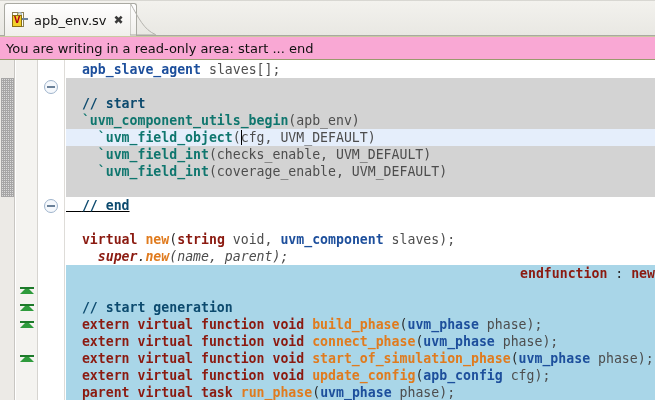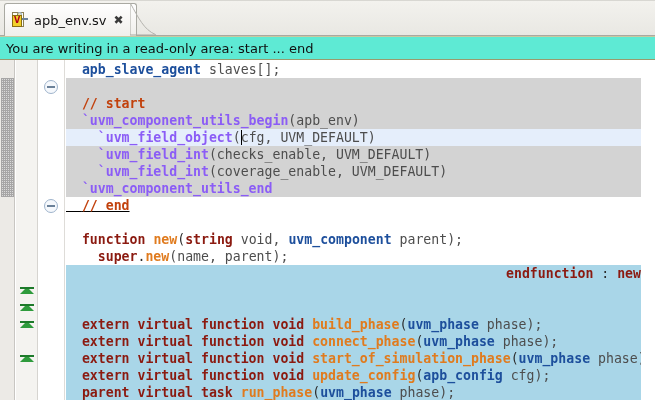--- a/index.html
+++ b/index.html
@@ -59,21 +59,21 @@
     color:#141414;white-space:nowrap;letter-spacing:0px;text-align:center;
   }
   .tab-close{
     margin-left:7px;font:12px "DejaVu Sans",sans-serif;color:#3a3a3a;
     line-height:1;user-select:none;
   }
 
   
   .infobar{
     position:absolute;left:0;top:36px;width:655px;height:24px;
-    background:#5eead4;
+    background:#f9a8d4;
     border-top:1px solid #c9c9a0;
     border-bottom:1px solid #9a9a6e;
     box-sizing:border-box;
     display:flex;align-items:center;
     padding-left:6px;
   }
   .infobar-text{
     font:13px "DejaVu Sans","Liberation Sans",sans-serif;
     color:#101010;white-space:nowrap;
   }
@@ -123,43 +123,43 @@
   .fold{
     position:absolute;left:5px;width:14px;height:14px;border-radius:50%;
     background:#f5f8fc;border:1px solid #9fb4cc;box-sizing:border-box;
   }
   .fold:after{
     content:"";position:absolute;left:2px;top:5px;width:8px;height:2px;background:#6b8199;
   }
 
   
   .code{
-    position:absolute;left:66px;top:0;right:14px;height:340px;
+    position:absolute;left:66px;top:0;right:0;height:340px;
     overflow:hidden;
   }
   .hl{
     position:absolute;left:0;right:0;
   }
   .hl.grey{background:#d3d3d3;}
   .hl.blue{background:#a9d6e8;}
   .hl.curline{background:#e5eefb;}
 
   .lines{position:absolute;left:0;top:0;right:0;}
   .ln{
     position:absolute;left:0;right:0;height:17px;
     font:bold 13.2px "DejaVu Sans Mono","Liberation Mono",monospace;
     line-height:17px;white-space:pre;
     color:#000000;
   }
   
   .kw   {color:#8b1a10;font-weight:bold;}   
   .typ  {color:#1d4f9c;font-weight:bold;}   
   .fn   {color:#e07b1e;font-weight:bold;}   
-  .mac  {color:#8b5cf6;font-weight:bold;}   
-  .cmt  {color:#c2410c;font-weight:bold;}   
+  .mac  {color:#0f766e;font-weight:bold;}   
+  .cmt  {color:#0c4a6e;font-weight:bold;}   
   .pln  {color:#4d4d4d;font-weight:normal;} 
   .pnc  {color:#2b2b2b;font-weight:normal;}
 
   
   .caret{
     position:absolute;width:1px;height:15px;background:#000;top:1px;
   }
 </style>
 </head>
 <body>
@@ -214,28 +214,28 @@
           <div class="hl blue" style="top: 205px; height: 136px;"></div>
         </div>
       <div class="lines" id="lines">
           <div class="ln" style="top: 1px;"><span class="pln">  </span><span class="typ">apb_slave_agent</span><span class="pln"> </span><span class="pln">slaves[];</span></div>
           <div class="ln" style="top: 18px;"></div>
           <div class="ln" style="top: 35px;"><span class="pln">  </span><span class="cmt">// start</span></div>
           <div class="ln" style="top: 52px;"><span class="pln">  </span><span class="mac">`uvm_component_utils_begin</span><span class="pln">(apb_env)</span></div>
           <div class="ln" style="top: 69px; border-radius: 6px;"><span class="pln">    </span><span class="mac">`uvm_field_object</span><span class="pln">(cfg, UVM_DEFAULT)</span></div>
           <div class="ln" style="top: 86px;"><span class="pln">    </span><span class="mac">`uvm_field_int</span><span class="pln">(checks_enable, UVM_DEFAULT)</span></div>
           <div class="ln" style="top: 103px;"><span class="pln">    </span><span class="mac">`uvm_field_int</span><span class="pln">(coverage_enable, UVM_DEFAULT)</span></div>
-          <div class="ln" style="top: 120px;"><span class="pln">  </span><span class="mac">`uvm_component_utils_end</span></div>
+          <div class="ln" style="top: 120px;"><span class="pln">  </span></div>
           <div class="ln" style="top: 137px; text-decoration: underline;"><span class="pln">  </span><span class="cmt">// end</span></div>
           <div class="ln" style="top: 154px;"></div>
-          <div class="ln" style="top: 171px;"><span class="pln">  </span><span class="kw">function</span><span class="pln"> </span><span class="fn">new</span><span class="pnc">(</span><span class="kw">string</span><span class="pln"> void, </span><span class="typ">uvm_component</span><span class="pln"> parent);</span></div>
-          <div class="ln" style="top: 188px;"><span class="pln">    </span><span class="kw">super</span><span class="pnc">.</span><span class="fn">new</span><span class="pln">(name, parent);</span></div>
+          <div class="ln" style="top: 171px;"><span class="pln">  </span><span class="kw">virtual</span><span class="pln"> </span><span class="fn">new</span><span class="pnc">(</span><span class="kw">string</span><span class="pln"> void, </span><span class="typ">uvm_component</span><span class="pln"> slaves);</span></div>
+          <div class="ln" style="top: 188px; font-style: italic;"><span class="pln">    </span><span class="kw">super</span><span class="pnc">.</span><span class="fn">new</span><span class="pln">(name, parent);</span></div>
           <div class="ln" style="top: 205px; text-align: right;"><span class="pln">  </span><span class="kw">endfunction</span><span class="pnc"> : </span><span class="kw">new</span></div>
           <div class="ln" style="top: 222px;"></div>
-          <div class="ln" style="top: 239px;"><span class="pln">  </span></div>
+          <div class="ln" style="top: 239px;"><span class="pln">  </span><span class="cmt">// start generation</span></div>
           <div class="ln" style="top: 256px;"><span class="pln">  </span><span class="kw">extern virtual function void</span><span class="pln"> </span><span class="fn">build_phase</span><span class="pnc">(</span><span class="typ">uvm_phase</span><span class="pln"> phase);</span></div>
           <div class="ln" style="top: 273px;"><span class="pln">  </span><span class="kw">extern virtual function void</span><span class="pln"> </span><span class="fn">connect_phase</span><span class="pnc">(</span><span class="typ">uvm_phase</span><span class="pln"> phase);</span></div>
           <div class="ln" style="top: 290px;"><span class="pln">  </span><span class="kw">extern virtual function void</span><span class="pln"> </span><span class="fn">start_of_simulation_phase</span><span class="pnc">(</span><span class="typ">uvm_phase</span><span class="pln"> phase);</span></div>
           <div class="ln" style="top: 307px;"><span class="pln">  </span><span class="kw">extern virtual function void</span><span class="pln"> </span><span class="fn">update_config</span><span class="pnc">(</span><span class="typ">apb_config</span><span class="pln"> cfg);</span></div>
           <div class="ln" style="top: 324px;"><span class="pln">  </span><span class="kw">parent virtual task</span><span class="pln"> </span><span class="fn">run_phase</span><span class="pnc">(</span><span class="typ">uvm_phase</span><span class="pln"> phase);</span></div>
           <div class="caret" style="top: 70px; left: 174.68px;"></div>
         </div>
     </div>
 
   </div>

